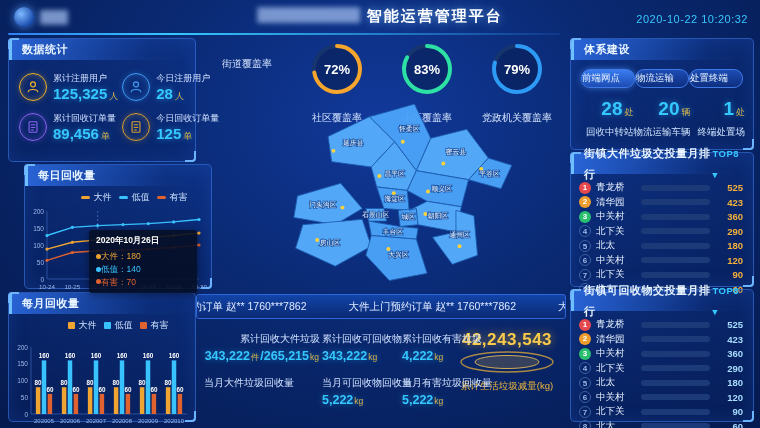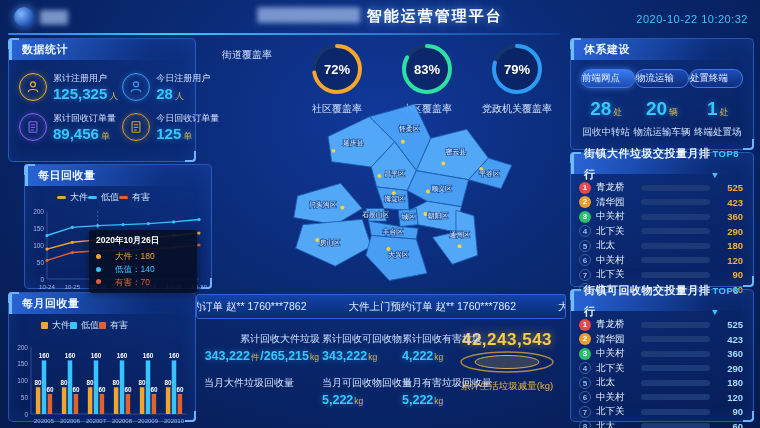--- a/index.html
+++ b/index.html
@@ -34,37 +34,37 @@
   .top-filter{font-size:9.5px;font-weight:bold;color:#35c8ff;cursor:pointer;}
   
   .stat-grid{display:grid;grid-template-columns:1fr 1fr;gap:10px 4px;padding:12px 8px 0 10px;}
   .stat-item{display:flex;align-items:center;gap:6px;}
   .stat-icon{width:26px;height:26px;border-radius:50%;flex:none;display:flex;align-items:center;justify-content:center;}
   .stat-label{font-size:9px;color:#cfe0ff;white-space:nowrap;}
   .stat-value{font-size:15px;font-weight:bold;color:#35c8ff;line-height:1.15;white-space:nowrap;
     text-shadow:0 0 6px rgba(53,200,255,.5);}
   .stat-unit{font-size:9px;font-weight:normal;color:#d9b44a;margin-left:2px;}
   
-  .legend-row{display:flex;gap:0;padding-top:5px;padding-left:32px;}
+  .legend-row{display:flex;justify-content:center;gap:7px;padding-top:5px;padding-left:32px;}
   .legend-item{display:flex;align-items:center;gap:4px;font-size:9px;color:#cfe4ff;}
   .legend-marker{width:9px;height:3px;border-radius:2px;}
   .legend-marker.square{width:7px;height:7px;border-radius:1px;}
   .chart-wrap{position:relative;padding:2px 2px 0 2px;}
   .chart-tooltip{position:absolute;left:64px;top:26px;width:94px;background:rgba(5,14,38,.9);
     border-radius:3px;padding:5px 7px;z-index:3;box-shadow:0 2px 8px rgba(0,0,0,.4);}
   .tip-date{font-size:8.5px;font-weight:bold;color:#ffffff;margin-bottom:3px;}
-  .tip-row{display:flex;align-items:center;gap:14px;font-size:8.5px;line-height:1.5;}
+  .tip-row{display:flex;align-items:center;gap:0;font-size:8.5px;line-height:1.5;}
   .tip-dot{width:5px;height:5px;border-radius:50%;}
   
   .gauges{position:absolute;left:206px;top:42px;width:352px;display:flex;justify-content:space-between;}
   .gauge{width:82px;text-align:center;}
   .gauge-ring{position:relative;width:54px;height:54px;margin:0 auto;}
   .gauge-pct{position:absolute;inset:0;display:flex;align-items:center;justify-content:center;
     font-size:13px;font-weight:bold;color:#ffffff;}
-  .gauge-label{margin-top:6px;font-size:10px;color:#d6e6ff;white-space:nowrap;}
+  .gauge-label{margin-top:15px;font-size:10px;color:#d6e6ff;white-space:nowrap;}
   
   .map-box{position:absolute;left:283px;top:100px;width:236px;height:190px;}
   .map-label{font-size:7.5px;fill:#f2f8ff;paint-order:stroke;stroke:rgba(12,52,128,.65);stroke-width:2px;}
   
   .ticker{position:absolute;left:196px;top:294px;width:368px;height:23px;overflow:hidden;
     border:1px solid #2f66d8;border-radius:3px;
     background:linear-gradient(180deg,#1244a8,#0a2a74);}
   .ticker-inner{display:flex;gap:42px;align-items:center;height:100%;margin-left:-58px;white-space:nowrap;}
   .ticker-item{font-size:10.5px;color:#dce8ff;}
   
@@ -79,21 +79,21 @@
   .reduction-value{font-size:17px;font-weight:bold;color:#f8cb4a;letter-spacing:.5px;
     text-shadow:0 0 10px rgba(248,180,40,.65);}
   .reduction-label{margin-top:2px;font-size:9.5px;color:#f0b83c;white-space:nowrap;}
   
   .pill-row{display:flex;justify-content:space-between;padding:9px 10px 0 10px;}
   .pill{width:52px;height:17px;line-height:16px;font-size:9.5px;color:#e6f2ff;
     border:1px solid #3f79e8;border-radius:9px;cursor:pointer;
     background:linear-gradient(180deg,#1c4cb4,#0e2f80);}
   .pill.active{background:linear-gradient(180deg,#3a7cf0,#1c4cb4);box-shadow:0 0 6px rgba(80,150,255,.6);}
   .metric-row{display:flex;justify-content:space-between;padding:10px 8px 0 8px;text-align:center;}
-  .metric{width:58px;}
+  .metric{width:58px;text-align:right;}
   .metric-value{font-size:19px;font-weight:bold;color:#35c8ff;text-shadow:0 0 6px rgba(53,200,255,.5);}
   .metric-unit{font-size:9px;font-weight:normal;color:#d9b44a;margin-left:2px;}
   .metric-label{margin-top:6px;font-size:9.5px;color:#cfe4ff;white-space:nowrap;}
   
   .rank-list{padding:7px 10px 0 8px;}
   .rank-row{display:flex;align-items:center;gap:5px;height:13px;margin-bottom:1.5px;}
   .rank-badge{width:12px;height:12px;border-radius:50%;flex:none;font-size:8px;line-height:12px;
     text-align:center;color:#fff;font-weight:bold;background:transparent;border:1px solid #3a5f9e;
     box-sizing:border-box;color:#9db8e8;}
   .rank-badge.r1{background:#e5484d;border:none;color:#fff;}

